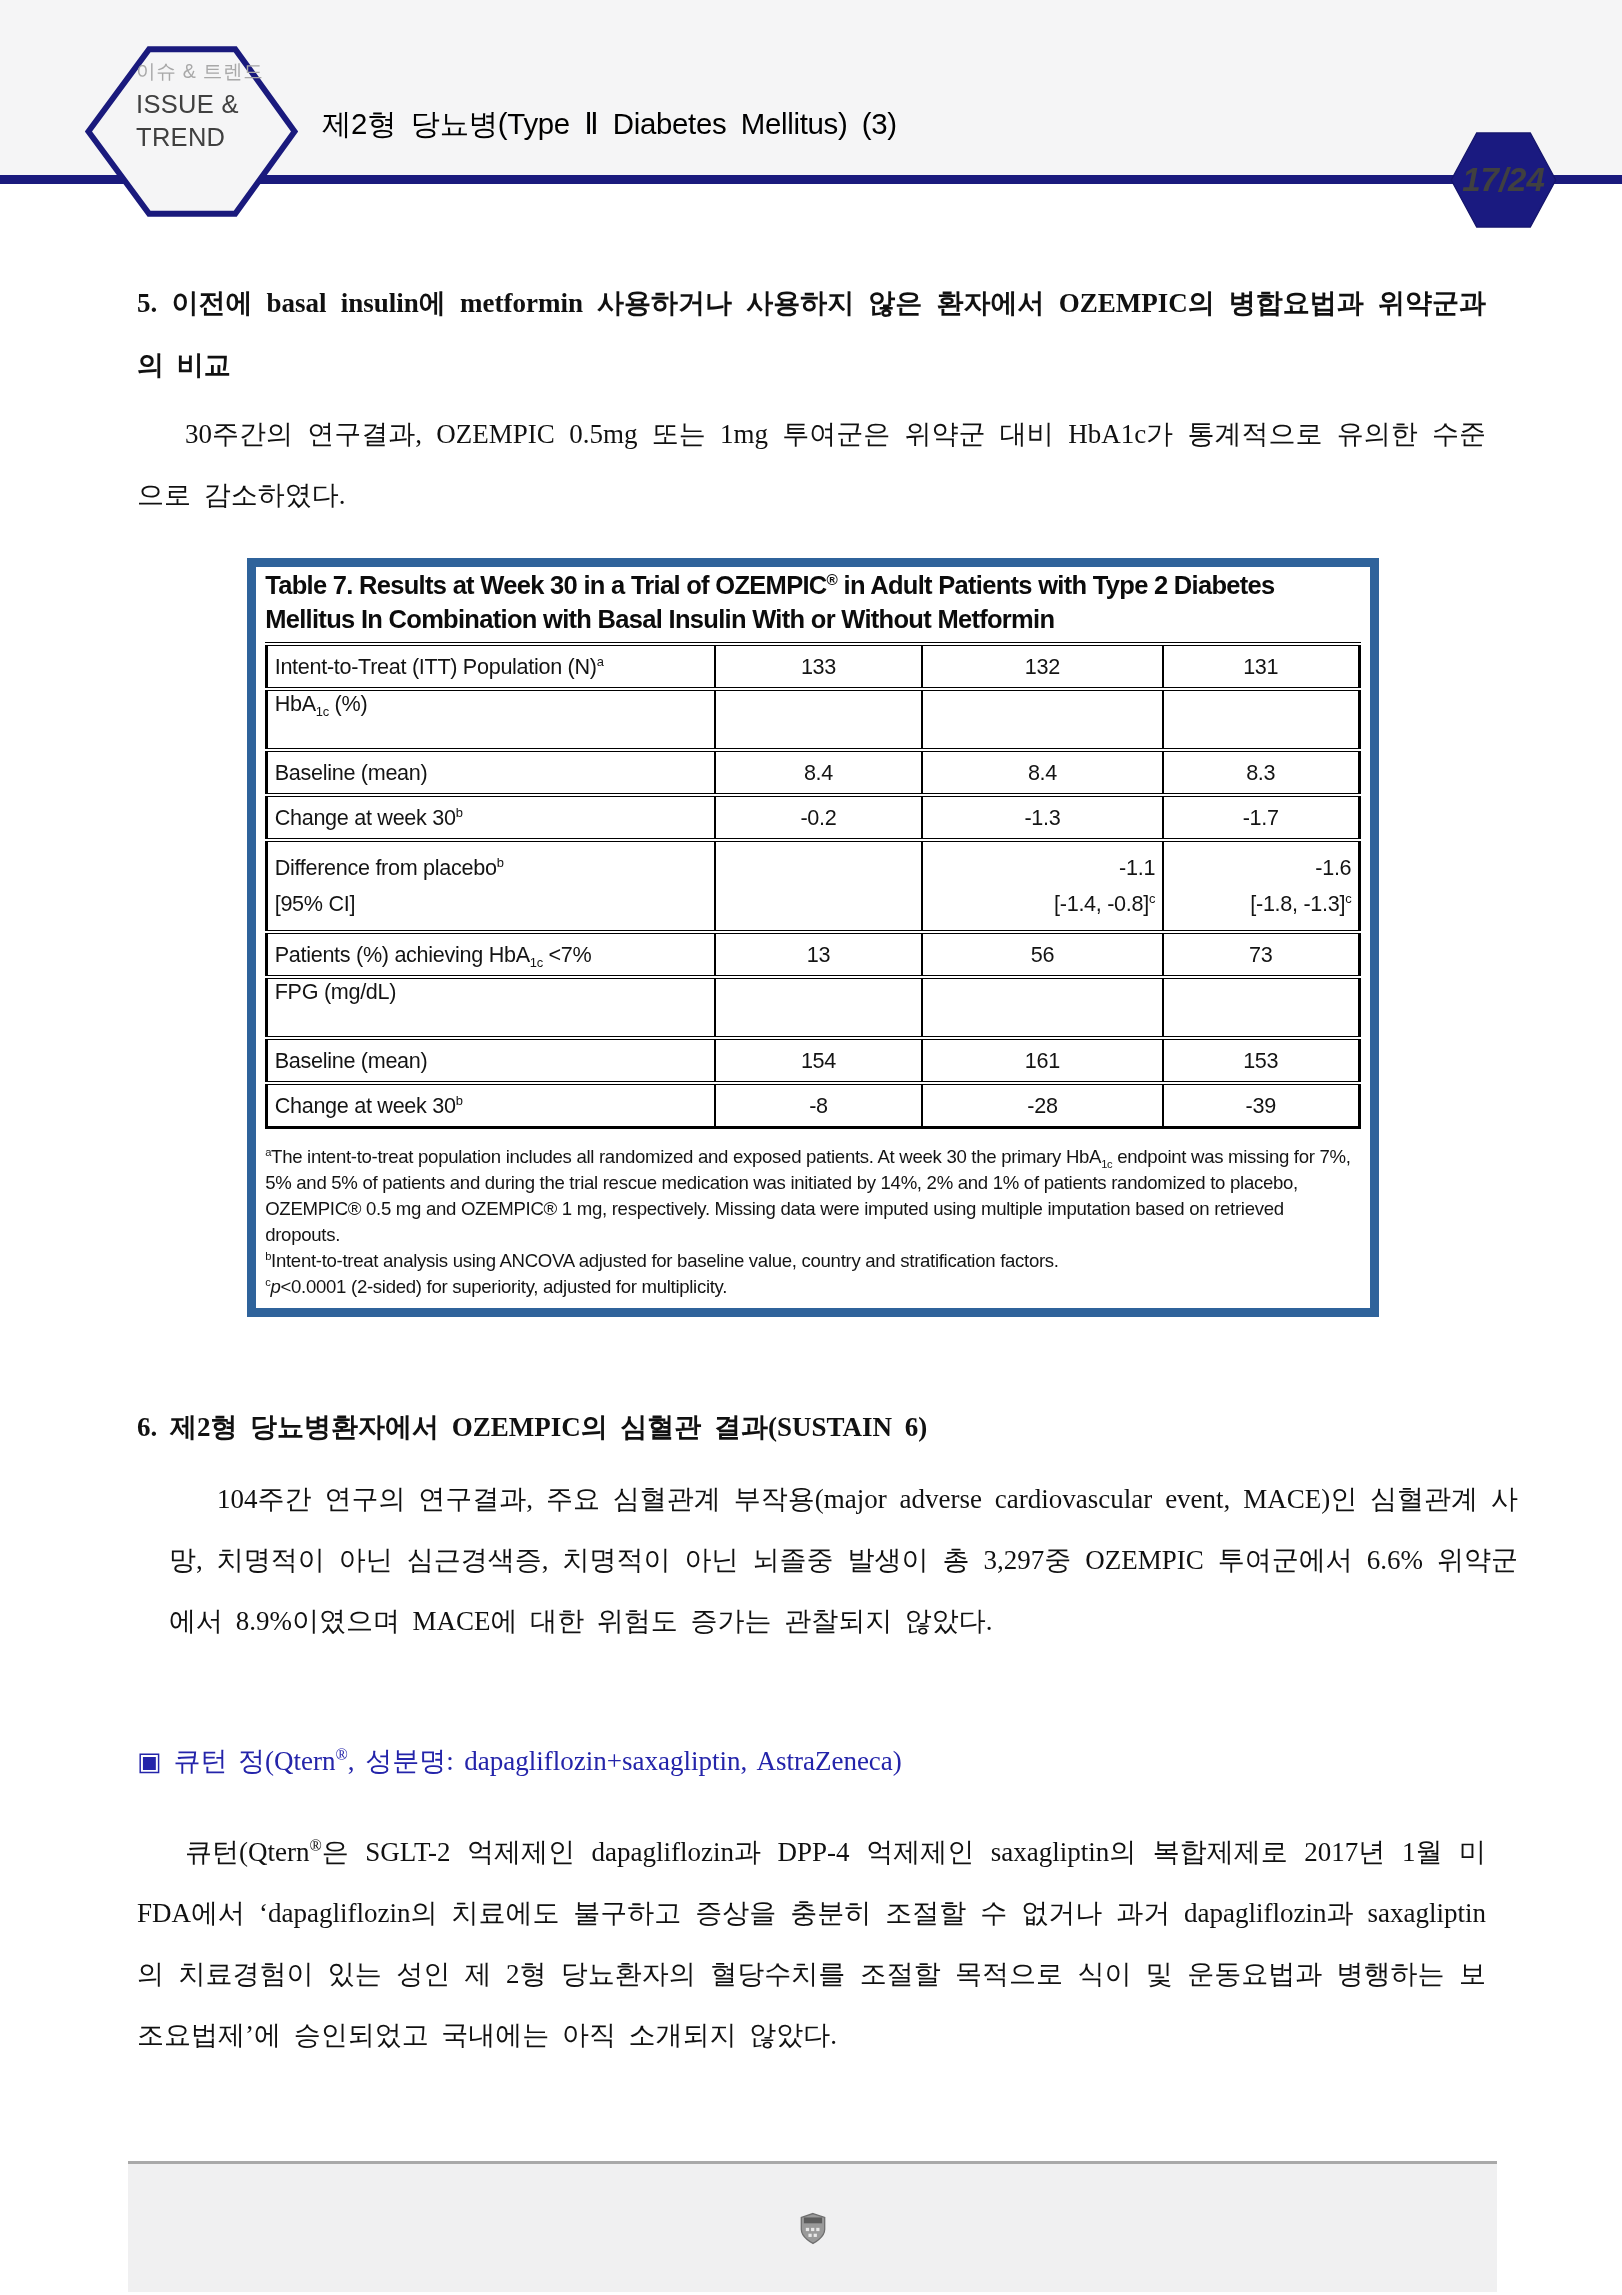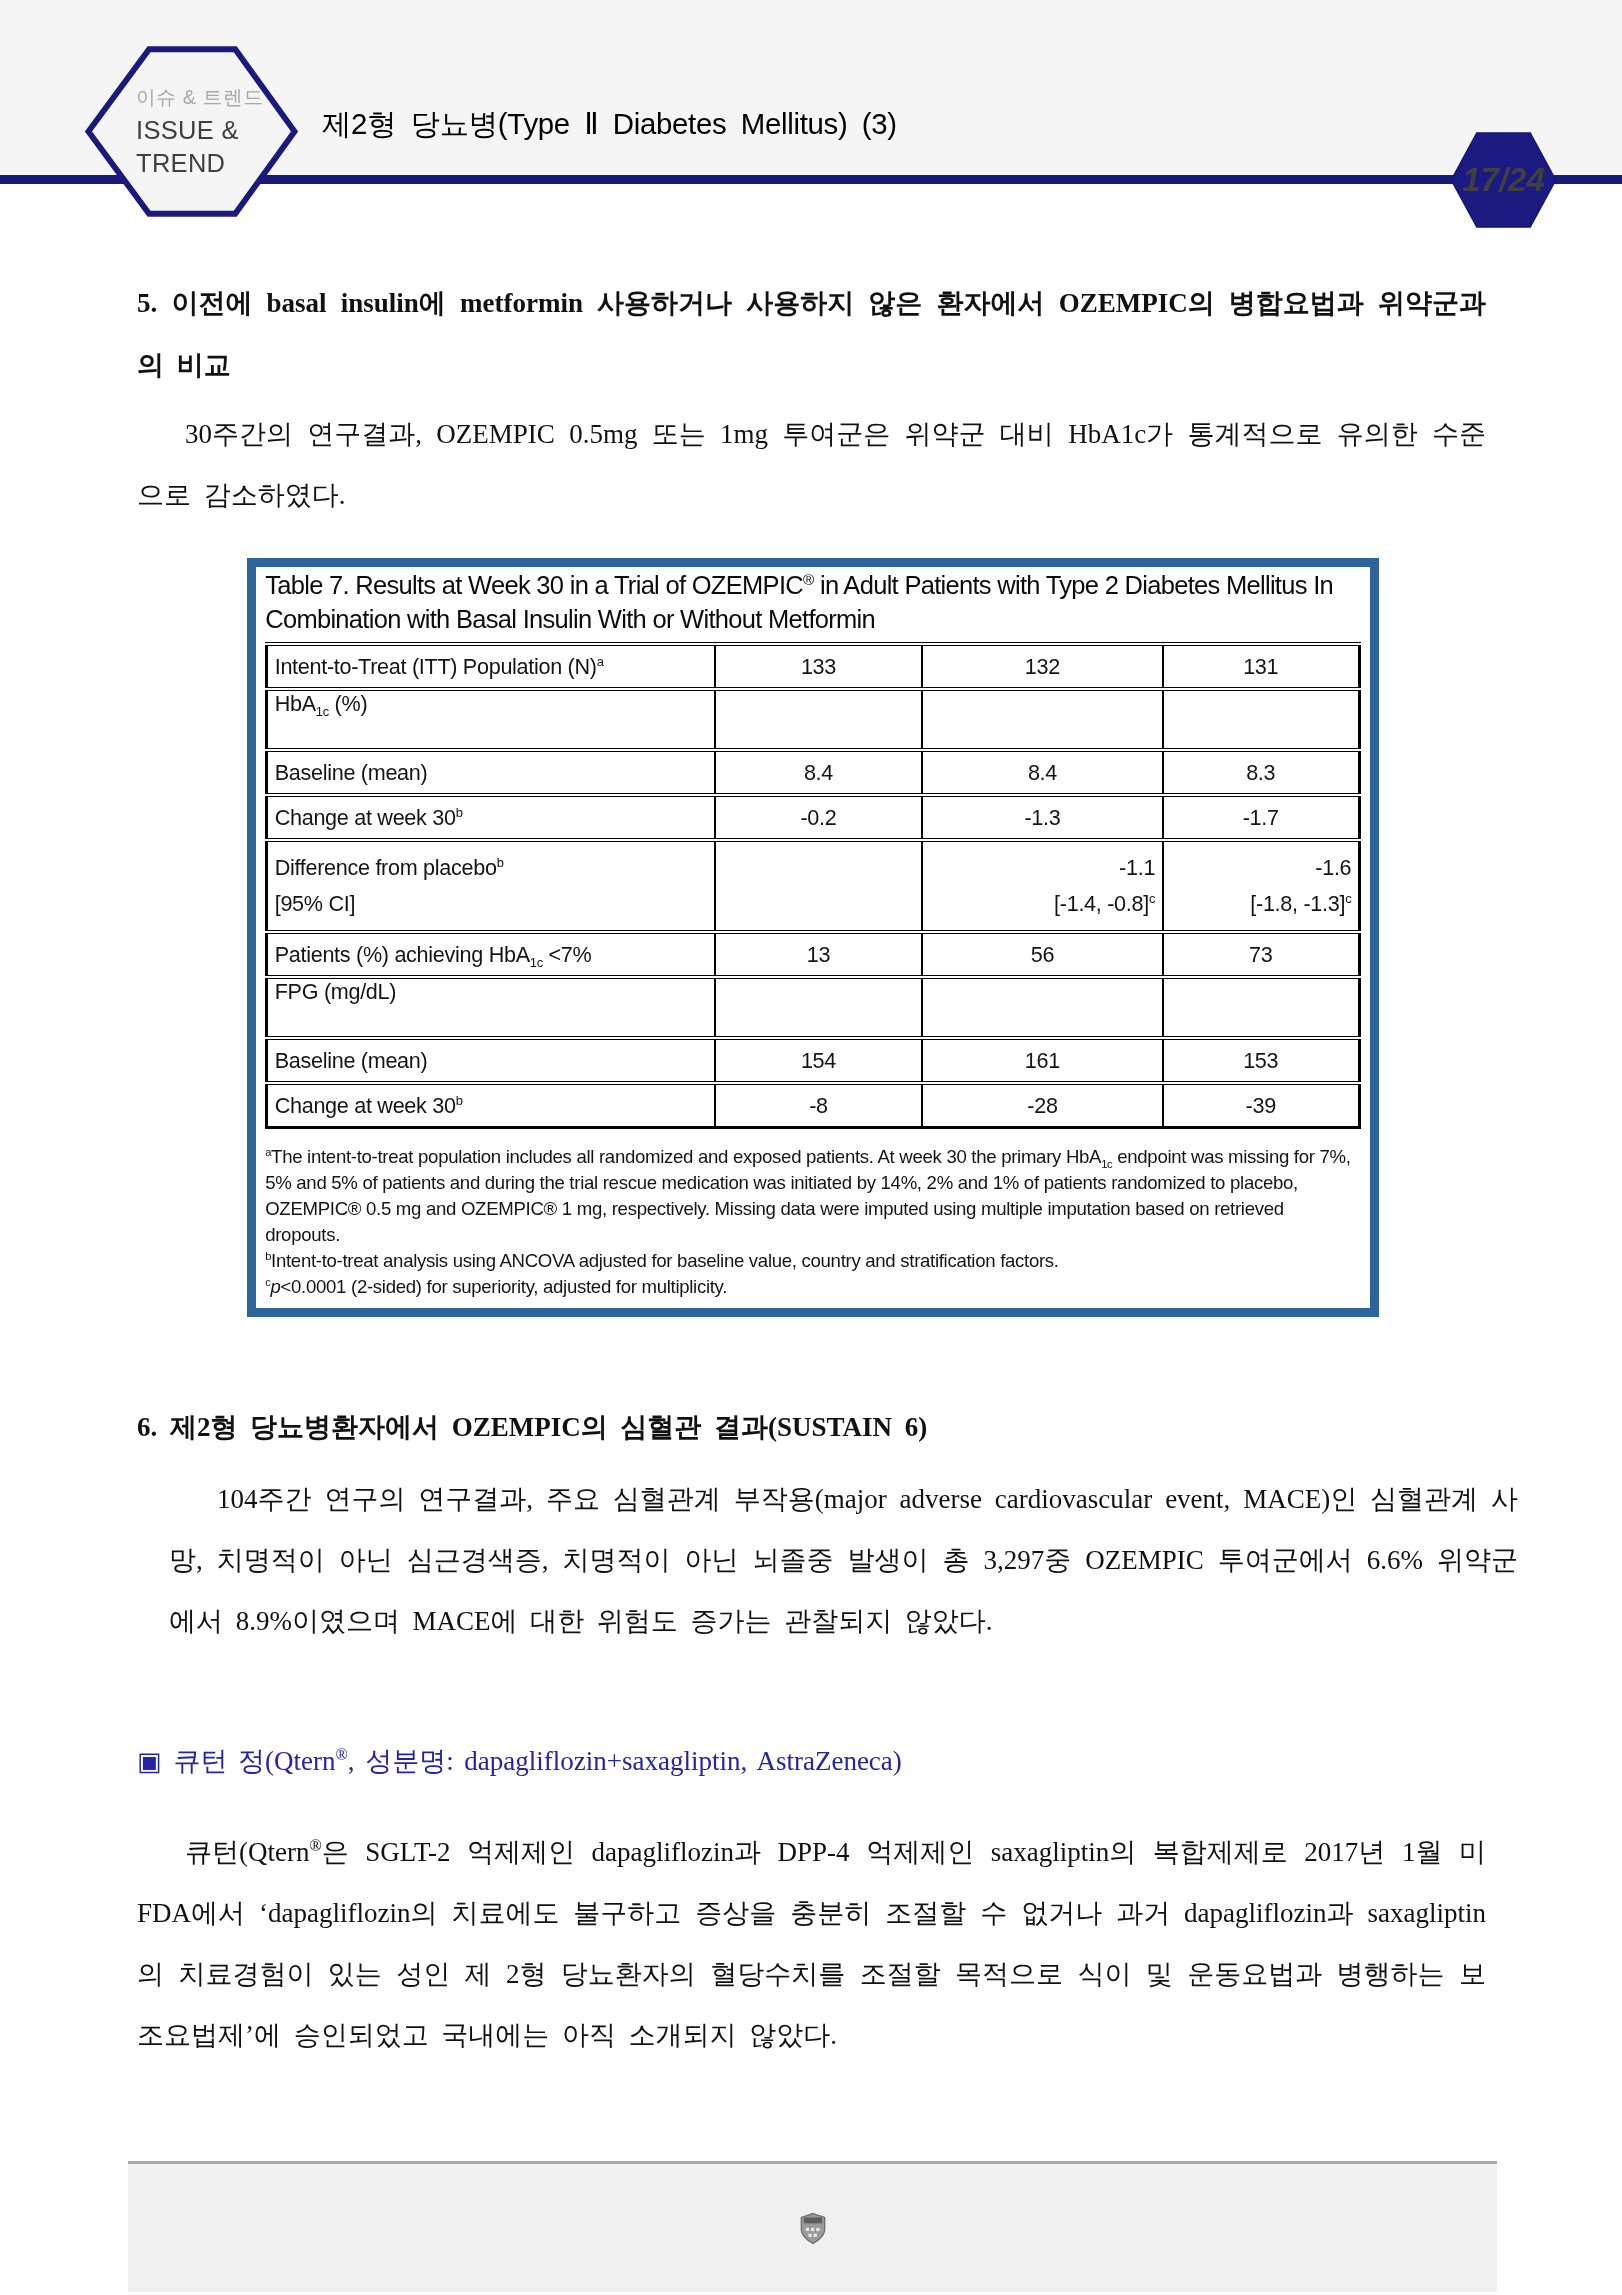--- a/index.html
+++ b/index.html
@@ -3,21 +3,21 @@
 <meta charset="utf-8">
 <style>
   html,body{margin:0;padding:0;background:#e8e8e8;}
   .page{position:relative;width:1623px;height:2295px;background:#ffffff;overflow:hidden;
         font-family:"Liberation Serif","DejaVu Serif","DejaVu Sans",serif;color:#111;}
 
   
   .header-band{position:absolute;left:0;top:0;width:1623px;height:177px;background:#f5f5f6;}
   .header-rule{position:absolute;left:0;top:175px;width:1623px;height:9.2px;background:#1a1a7d;}
   .logo-hex{position:absolute;left:85px;top:46px;width:213px;height:171px;z-index:3;}
-  .logo-text{position:absolute;left:136px;top:88px;z-index:4;font-family:"Liberation Sans","DejaVu Sans",sans-serif;line-height:1;}
+  .logo-text{position:absolute;left:136px;top:62px;z-index:4;font-family:"Liberation Sans","DejaVu Sans",sans-serif;line-height:1;}
   .logo-kicker{font-size:19.6px;color:#a8a8a8;letter-spacing:0.7px;margin-bottom:10.5px;}
   .logo-main{font-size:25.5px;color:#404040;font-weight:500;margin-bottom:7.9px;letter-spacing:0.3px;}
   .page-title{position:absolute;left:322px;top:105px;z-index:2;
               font-family:"Liberation Sans","DejaVu Sans",sans-serif;font-size:29.4px;color:#000;
               word-spacing:6.5px;letter-spacing:-0.3px;}
   .badge{position:absolute;left:1449px;top:131px;width:109px;height:98px;z-index:5;}
   .badge-label{position:absolute;left:1449px;top:131px;width:109px;height:98px;z-index:6;
                display:flex;align-items:center;justify-content:center;
                font-family:"Liberation Sans","DejaVu Sans",sans-serif;font-style:italic;
                font-weight:bold;font-size:33px;color:#404040;}
@@ -27,21 +27,21 @@
                line-height:62px;text-align:justify;word-spacing:5.9px;}
   .body-para{position:absolute;left:137px;width:1349px;font-size:27px;line-height:61px;
              text-align:justify;text-indent:48px;word-spacing:5.9px;}
   .sup{vertical-align:super;font-size:60%;line-height:0;}
   .sub{vertical-align:sub;font-size:60%;line-height:0;}
 
   
   .t7-box{position:absolute;left:247px;top:558px;width:1132px;box-sizing:border-box;
           border:9.8px solid #2f639b;background:#fff;padding:1.3px 9.2px 7.9px 9.2px;
           font-family:"Liberation Sans","DejaVu Sans",sans-serif;}
-  .t7-title{font-size:25.5px;font-weight:normal;line-height:34px;letter-spacing:-0.7px;color:#0c0c0c;}
+  .t7-title{font-size:25.5px;font-weight:bold;line-height:34px;letter-spacing:-0.7px;color:#0c0c0c;}
   table.t7{width:100%;border-collapse:collapse;margin-top:5.9px;border:3.3px solid #000;
            font-size:21.6px;letter-spacing:-0.3px;color:#141414;}
   table.t7 th{border:2px solid #000;border-top:3.3px solid #000;font-weight:normal;
               text-align:center;height:38px;padding:1.3px 5.2px;}
   table.t7 td{border:2px solid #000;border-top:4.6px double #000;height:37px;padding:2px 6.5px;}
   td.lbl{text-align:left;padding-left:7.9px;}
   td.lbl-indent{text-align:left;padding-left:30px;}
   td.num{text-align:center;}
   tr.tall td{height:55px;vertical-align:top;padding-top:0;}
   tr.dbl td{height:84px;}

